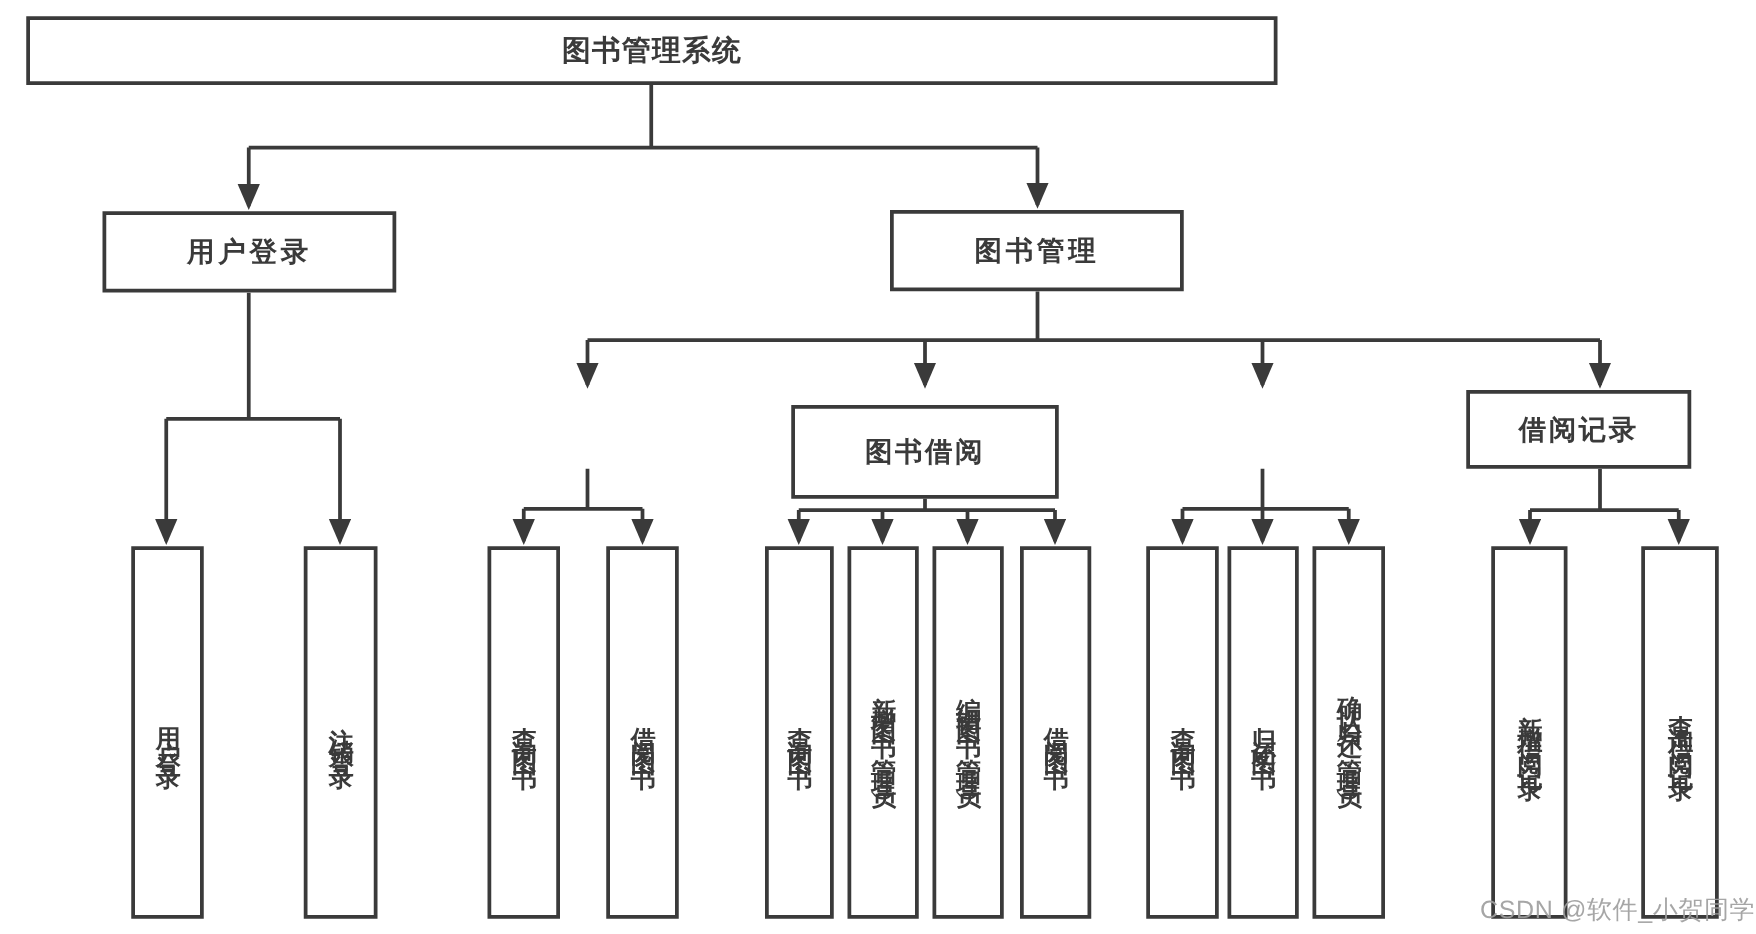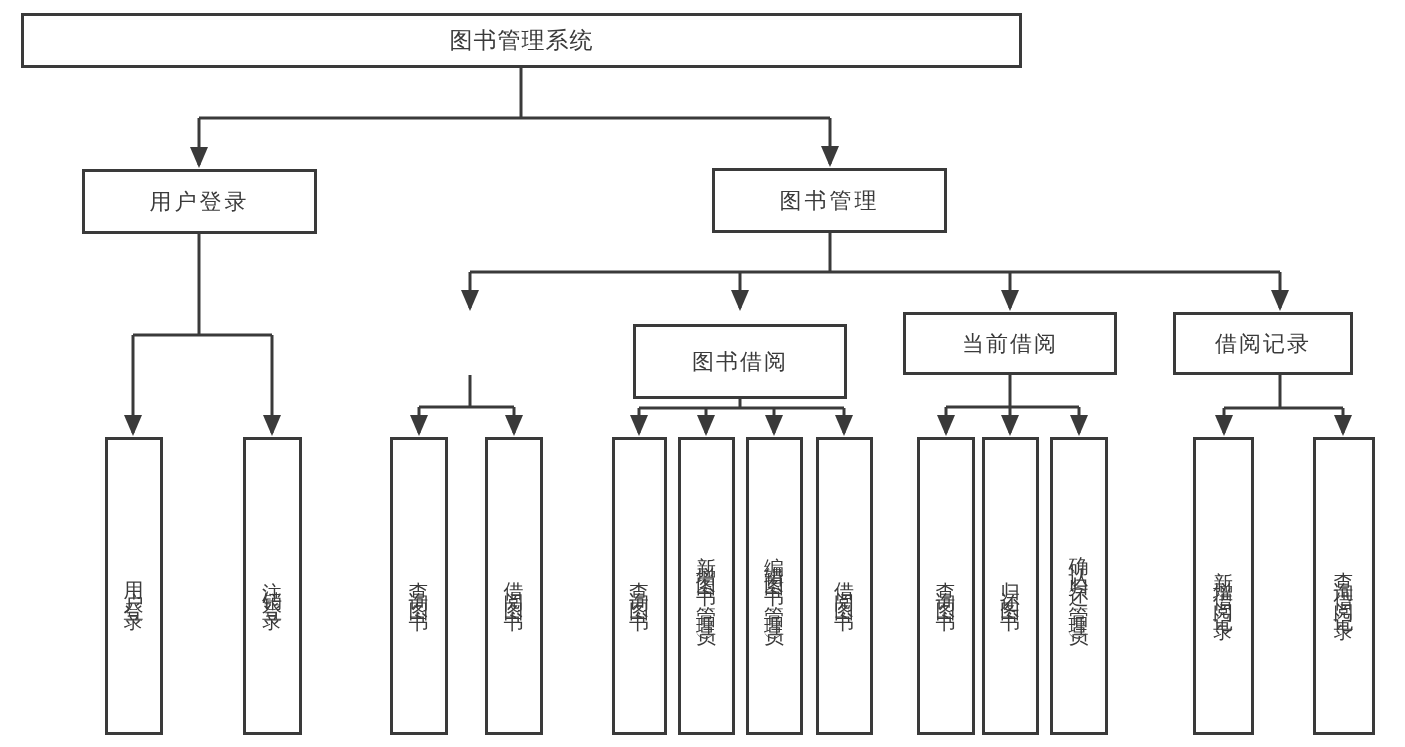--- a/index.html
+++ b/index.html
@@ -21,20 +21,21 @@
   .node {
     position: absolute;
     box-sizing: border-box;
     border: 3px solid #3a3a3a;
     background: #ffffff;
     display: flex;
     align-items: center;
     justify-content: center;
     z-index: 2;
     color: #3a3a3a;
+    font-weight: bold;
   }
   .node.root  { font-size: 23px; letter-spacing: 1px; }
   .node.lvl2  { font-size: 22px; letter-spacing: 3px; }
   .node.lvl3  { font-size: 22px; letter-spacing: 2px; }
   .node.leaf span {
     writing-mode: vertical-rl;
     text-orientation: mixed;
     font-size: 20px;
     letter-spacing: 10px;
     line-height: 1;
@@ -105,21 +106,20 @@
       <line x1="1343" y1="408" x2="1343" y2="433" marker-end="url(#ah)"></line>
     </g>
   </svg>
 
   <div class="node root" style="left:21px; top:13px; width:1001px; height:55px;">图书管理系统</div>
 
   <div class="node lvl2" style="left:82px; top:169px; width:235px; height:65px;">用户登录</div>
   <div class="node lvl2" style="left:712px; top:168px; width:235px; height:65px;">图书管理</div>
 
   <div class="node lvl3" style="left:633px; top:312px; width:214px; height:75px;margin-top:12px;">图书借阅</div>
-  <div class="node lvl3" style="left:903px; top:312px; width:214px; height:63px;">当前借阅</div>
   <div class="node lvl3" style="left:1173px; top:312px; width:180px; height:63px;">借阅记录</div>
 
   <div class="node leaf" style="left:105px; top:437px; width:58px; height:298px;">
     <span>用户登录</span>
   </div>
   <div class="node leaf" style="left:243px; top:437px; width:59px; height:298px;">
     <span>注销登录</span>
   </div>
 
   <div class="node leaf" style="left:390px; top:437px; width:58px; height:298px;">
@@ -152,14 +152,15 @@
     <span>确认归还（管理员）</span>
   </div>
 
   <div class="node leaf" style="left:1193px; top:437px; width:61px; height:298px;">
     <span>新增借阅记录</span>
   </div>
   <div class="node leaf" style="left:1313px; top:437px; width:62px; height:298px;">
     <span>查询借阅记录</span>
   </div>
 
+  <div class="watermark">CSDN @软件_小贺同学</div>
 
 </div>
 
 </body></html>

